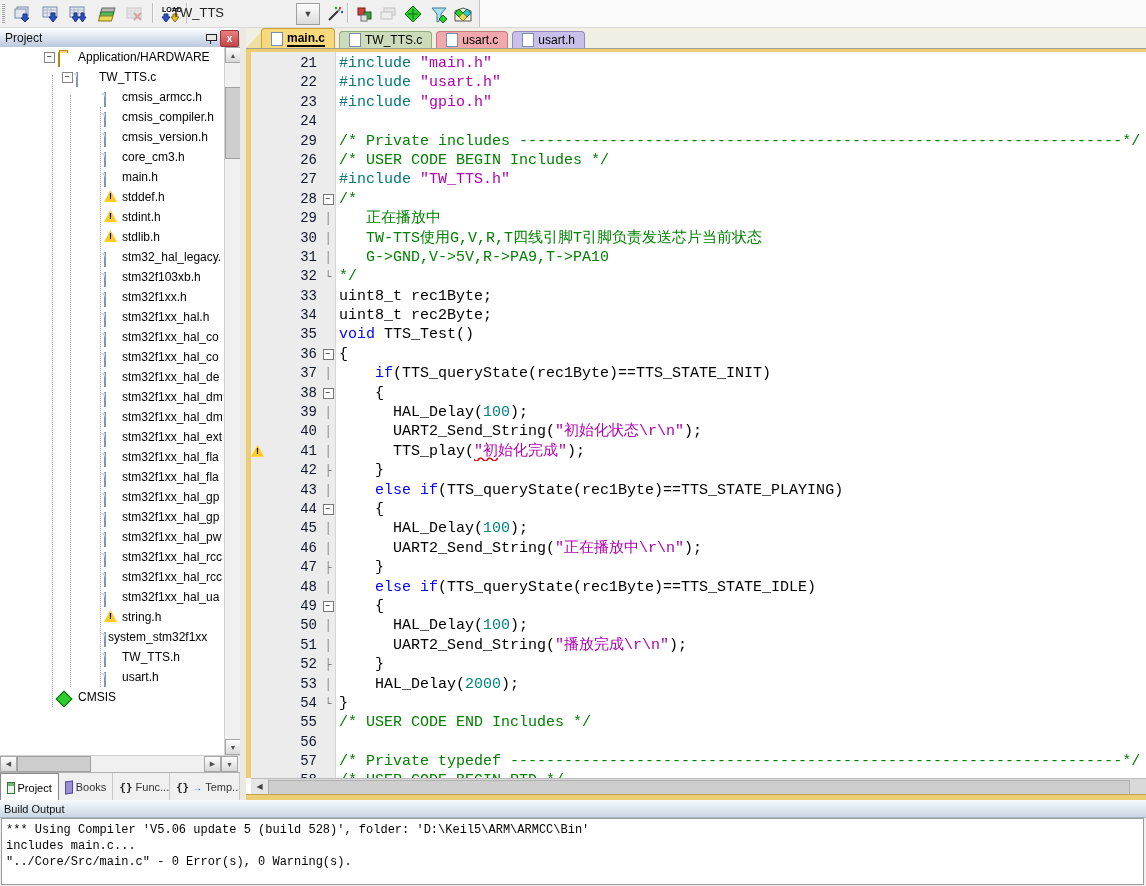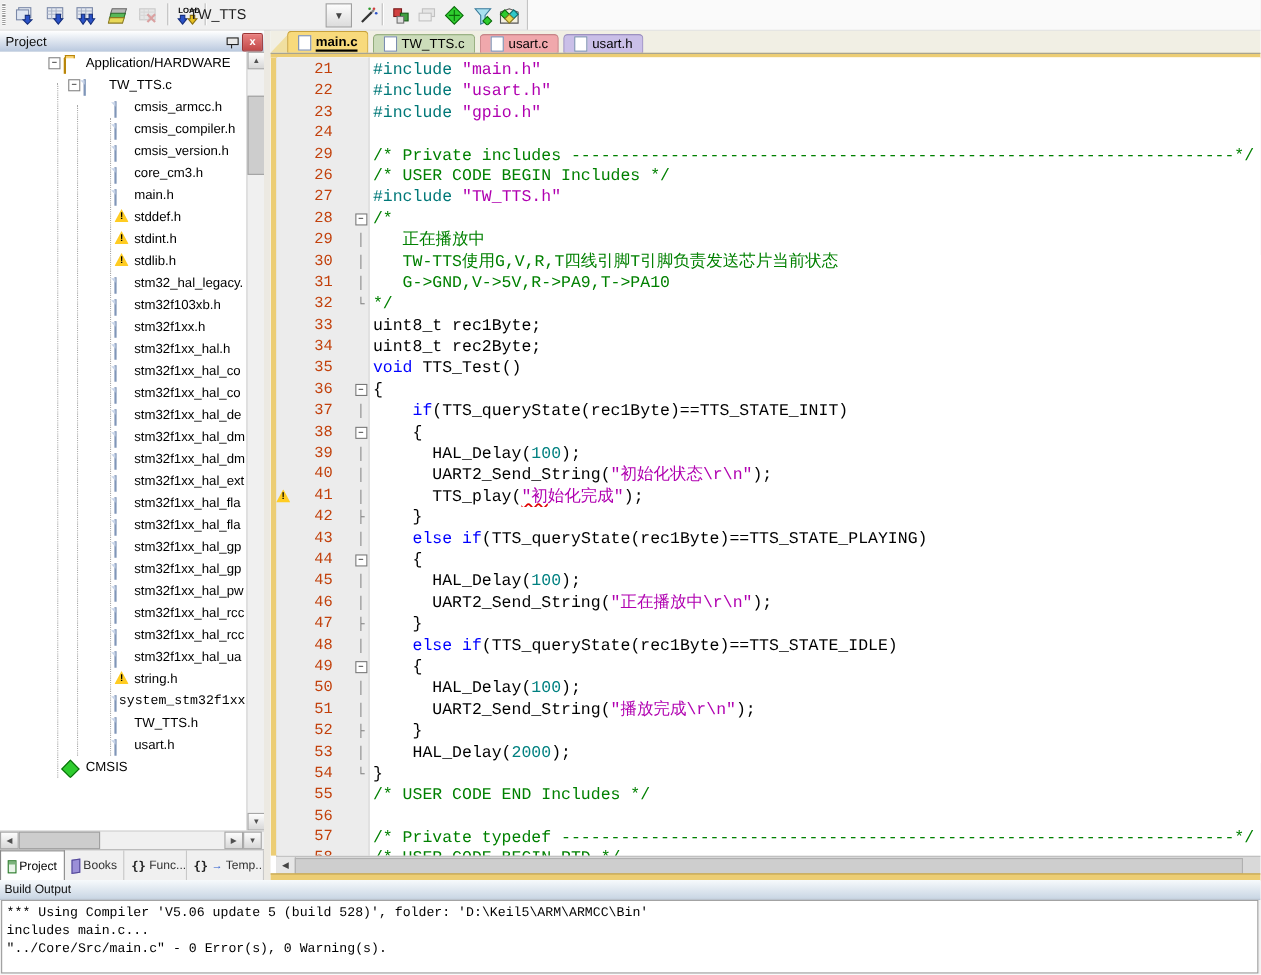--- a/index.html
+++ b/index.html
@@ -79,22 +79,22 @@
   .etab.active{height:19px;font-weight:bold;}
   .etab.active .etab-label{border-bottom:2px solid #000;padding-bottom:0px;}
   .etab-ico{width:10px;height:12px;background:#fff;border:1px solid #7a8db0;}
   .topstrip{position:absolute;left:0;top:20px;width:900px;height:4px;background:#eccd74;border-top:1px solid #a0a096;}
   .ebody{position:absolute;left:0;top:24px;width:900px;height:726px;background:#fff;overflow:hidden;}
   .yellow-left{position:absolute;left:0;top:0;width:5px;height:726px;background:#eccd74;border-right:1px solid #c8a850;}
   .gutterbg{position:absolute;left:5px;top:0;width:84px;height:726px;background:#ececec;border-right:1px solid #d6d6d6;}
   .codelines{position:absolute;left:5px;top:2px;width:895px;}
   .cl{position:relative;height:19.4px;line-height:19.4px;white-space:pre;}
   .cl-g{position:absolute;left:0;top:3px;width:20px;height:14px;}
-  .cl-n{position:absolute;left:20px;top:0;width:46px;text-align:center;
-        font:14px/19.4px "Liberation Mono","DejaVu Sans Mono",monospace;color:#c2410c;}
+  .cl-n{position:absolute;left:20px;top:0;width:46px;text-align:right;
+        font:14px/19.4px "Liberation Mono","DejaVu Sans Mono",monospace;color:#0f172a;}
   .cl-f{position:absolute;left:70px;top:0;width:14px;text-align:center;}
   .cl-c{position:absolute;left:88px;top:0;right:0;overflow:hidden;
         font:15px/19.4px "Liberation Mono","DejaVu Sans Mono",monospace;}
   .tk-d{color:#007878}.tk-c{color:#008000}.tk-s{color:#b000b0}.tk-k{color:#0000ff}
   .tk-n{color:#008080}.tk-p{color:#000}
   .tk-sq{color:#b000b0;text-decoration:underline wavy #e00000;text-underline-offset:2px;}
   .fg{color:#808080;font:11px/19.4px "DejaVu Sans Mono",monospace;}
   .fbox{display:inline-block;width:9px;height:9px;border:1px solid #777;background:#fff;
         font:8px/8px "DejaVu Sans Mono",monospace;text-align:center;color:#000;vertical-align:middle;}
   .ehscroll{position:absolute;left:5px;top:750px;width:895px;height:16px;background:#d9d9d9;border-top:1px solid #bdbdbd;}
@@ -259,21 +259,21 @@
         <div class="trow"><span class="ticon i-file" style="left: 104px;"></span><span class="tlabel" style="left: 122px;">stm32f1xx_hal_ext</span></div>
         <div class="trow"><span class="ticon i-file" style="left: 104px;"></span><span class="tlabel" style="left: 122px;">stm32f1xx_hal_fla</span></div>
         <div class="trow"><span class="ticon i-file" style="left: 104px;"></span><span class="tlabel" style="left: 122px;">stm32f1xx_hal_fla</span></div>
         <div class="trow"><span class="ticon i-file" style="left: 104px;"></span><span class="tlabel" style="left: 122px;">stm32f1xx_hal_gp</span></div>
         <div class="trow"><span class="ticon i-file" style="left: 104px;"></span><span class="tlabel" style="left: 122px;">stm32f1xx_hal_gp</span></div>
         <div class="trow"><span class="ticon i-file" style="left: 104px;"></span><span class="tlabel" style="left: 122px;">stm32f1xx_hal_pw</span></div>
         <div class="trow"><span class="ticon i-file" style="left: 104px;"></span><span class="tlabel" style="left: 122px;">stm32f1xx_hal_rcc</span></div>
         <div class="trow"><span class="ticon i-file" style="left: 104px;"></span><span class="tlabel" style="left: 122px;">stm32f1xx_hal_rcc</span></div>
         <div class="trow"><span class="ticon i-file" style="left: 104px;"></span><span class="tlabel" style="left: 122px;">stm32f1xx_hal_ua</span></div>
         <div class="trow"><span class="ticon i-warn" style="left: 104px;"></span><span class="tlabel" style="left: 122px;">string.h</span></div>
-        <div class="trow"><span class="ticon i-file" style="left: 104px;"></span><span class="tlabel" style="left: 108px; font-family: Liberation Mono, monospace;">system_stm32f1xx</span></div>
+        <div class="trow"><span class="ticon i-file" style="left: 104px;"></span><span class="tlabel" style="left: 108px;">system_stm32f1xx</span></div>
         <div class="trow"><span class="ticon i-file" style="left: 104px;"></span><span class="tlabel" style="left: 122px; text-align: center;">TW_TTS.h</span></div>
         <div class="trow"><span class="ticon i-file" style="left: 104px;"></span><span class="tlabel" style="left: 122px;">usart.h</span></div>
         <div class="trow">
           <span class="ticon i-cmsis" style="left: 58px;"></span>
           <span class="tlabel" style="left: 78px;">CMSIS</span>
         </div>
       </div>
 
     <div class="vscroll">
       <div class="sbtn" style="top:0">▲</div>

